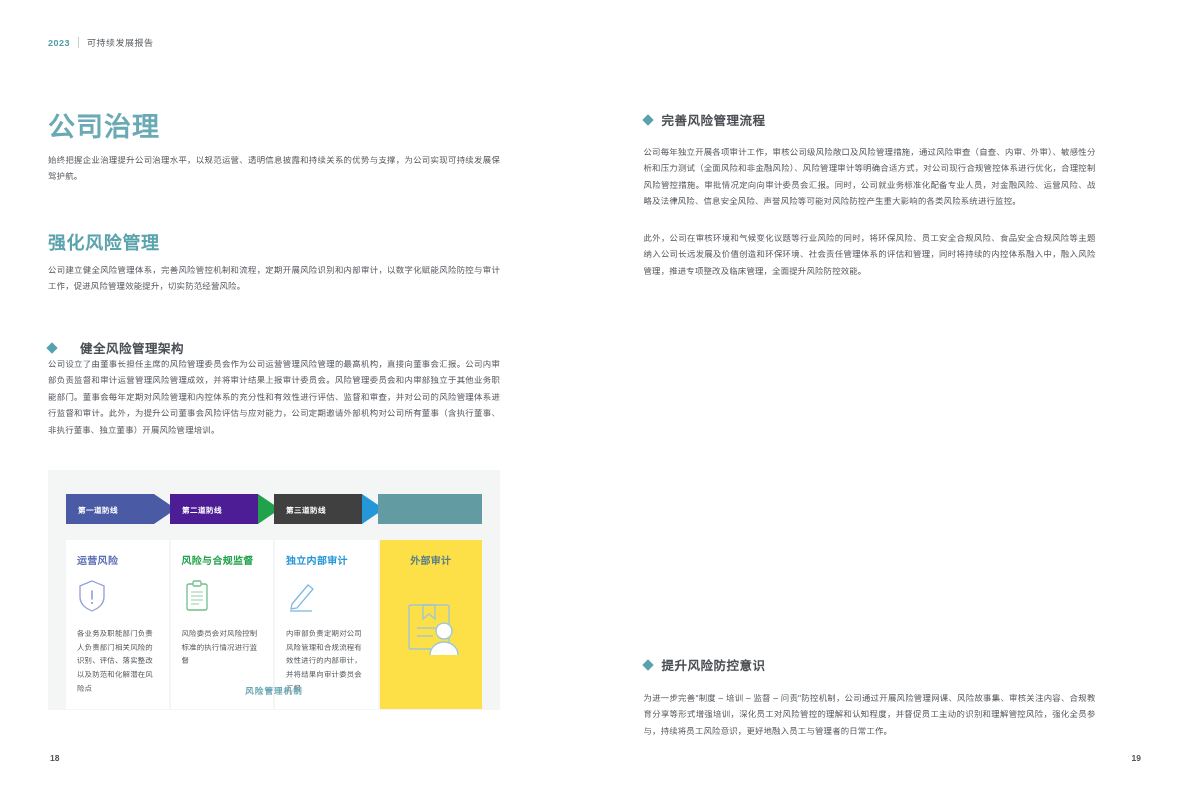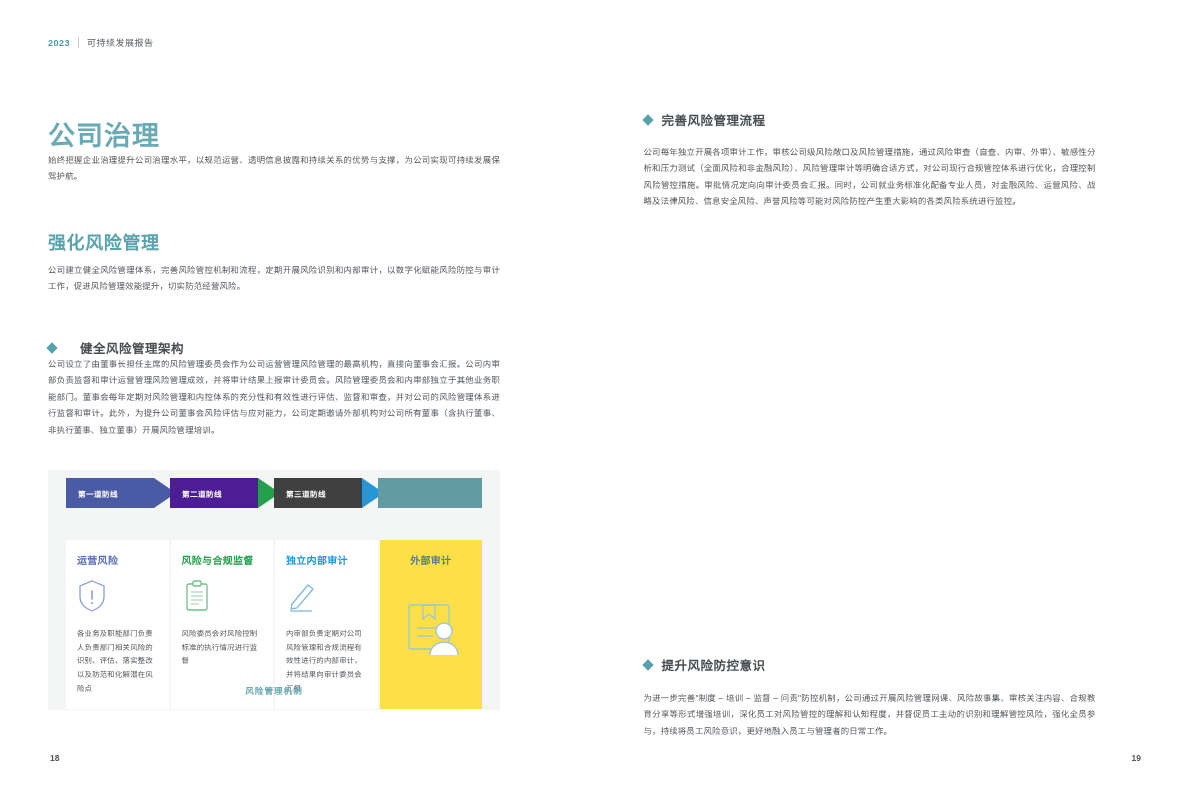--- a/index.html
+++ b/index.html
@@ -45,21 +45,21 @@
     position:absolute;left:48px;
     font-size:8.4px;line-height:1.95;color:#55595e;
     text-align:justify;letter-spacing:.2px;
   }
 
   
   .defense-panel{
     position:absolute;left:48px;top:470px;width:452px;height:240px;
     background:#f4f5f5;
   }
-  .arrow-row{position:absolute;left:18px;top:8px;width:416px;height:23px;font-family:Liberation Serif, serif;}
+  .arrow-row{position:absolute;left:18px;top:24px;width:416px;height:23px;font-family:Liberation Serif, serif;}
   .arrow{
     position:absolute;top:0;height:30px;
     display:flex;align-items:center;
   }
   .arrow .abody{
     height:30px;display:flex;align-items:center;
     padding-left:12px;box-sizing:border-box;
   }
   .arrow .atip{
     width:0;height:0;border-top:15px solid transparent;border-bottom:15px solid transparent;
@@ -95,21 +95,21 @@
 <div class="spread">
 
   <div class="page page-left">
 
     <div class="runhead">
       <span class="year">2023</span>
       <span class="divider"></span>
       <span class="rtitle">可持续发展报告</span>
     </div>
 
-    <div class="h1" style="top:105px;margin-top:9px;">公司治理</div>
+    <div class="h1" style="top:105px;">公司治理</div>
 
     <div class="body" style="top:152px;width:452px;">始终把握企业治理提升公司治理水平，以规范运营、透明信息披露和持续关系的优势与支撑，为公司实现可持续发展保驾护航。</div>
 
     <div class="h2" style="top:228px;">强化风险管理</div>
 
     <div class="body" style="top:262px;width:452px;">公司建立健全风险管理体系，完善风险管控机制和流程，定期开展风险识别和内部审计，以数字化赋能风险防控与审计工作，促进风险管理效能提升，切实防范经营风险。</div>
 
     <div class="h3" style="top:338px;gap:24px;">
       <span class="diamond"></span>
       <span>健全风险管理架构</span>
@@ -214,20 +214,21 @@
 
   <div class="page page-right">
 
     <div class="h3" style="left:48px;top:110px;">
       <span class="diamond"></span>
       <span>完善风险管理流程</span>
     </div>
 
     <div class="body" style="left:48px;top:144px;width:452px;">公司每年独立开展各项审计工作，审核公司级风险敞口及风险管理措施，通过风险审查（自查、内审、外审）、敏感性分析和压力测试（全面风险和非金融风险）、风险管理审计等明确合适方式，对公司现行合规管控体系进行优化，合理控制风险管控措施。审批情况定向向审计委员会汇报。同时，公司就业务标准化配备专业人员，对金融风险、运营风险、战略及法律风险、信息安全风险、声誉风险等可能对风险防控产生重大影响的各类风险系统进行监控。</div>
 
+    <div class="body" style="left:48px;top:230px;width:452px;">此外，公司在审核环境和气候变化议题等行业风险的同时，将环保风险、员工安全合规风险、食品安全合规风险等主题纳入公司长远发展及价值创造和环保环境、社会责任管理体系的评估和管理，同时将持续的内控体系融入中，融入风险管理，推进专项整改及临床管理，全面提升风险防控效能。</div>
 
     <div class="h3" style="left:48px;top:655px;">
       <span class="diamond"></span>
       <span>提升风险防控意识</span>
     </div>
 
     <div class="body" style="left:48px;top:690px;width:452px;">为进一步完善"制度 – 培训 – 监督 – 问责"防控机制，公司通过开展风险管理网课、风险故事集、审核关注内容、合规教育分享等形式增强培训，深化员工对风险管控的理解和认知程度，并督促员工主动的识别和理解管控风险，强化全员参与，持续将员工风险意识，更好地融入员工与管理者的日常工作。</div>
 
     <div class="pgnum right">19</div>
   </div>

